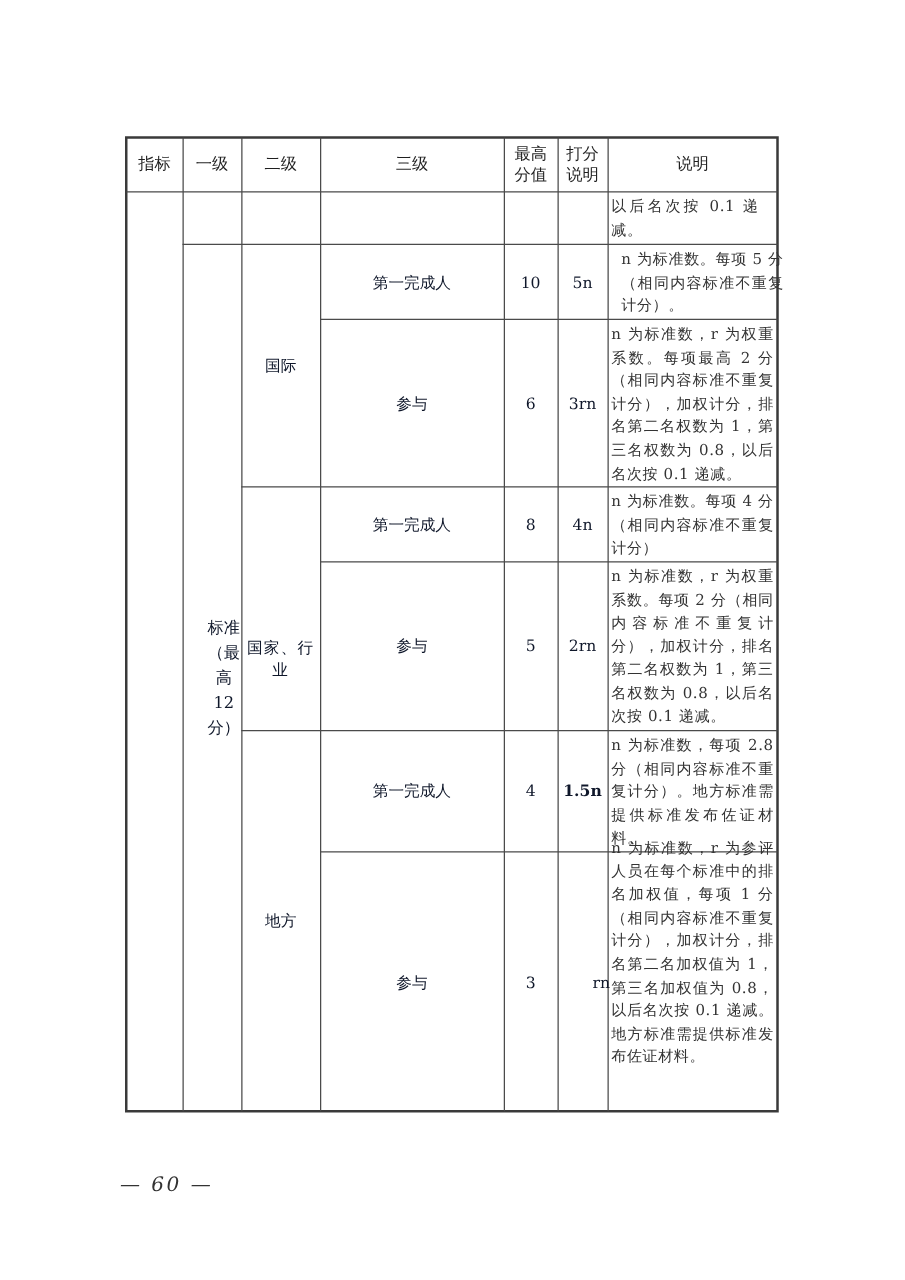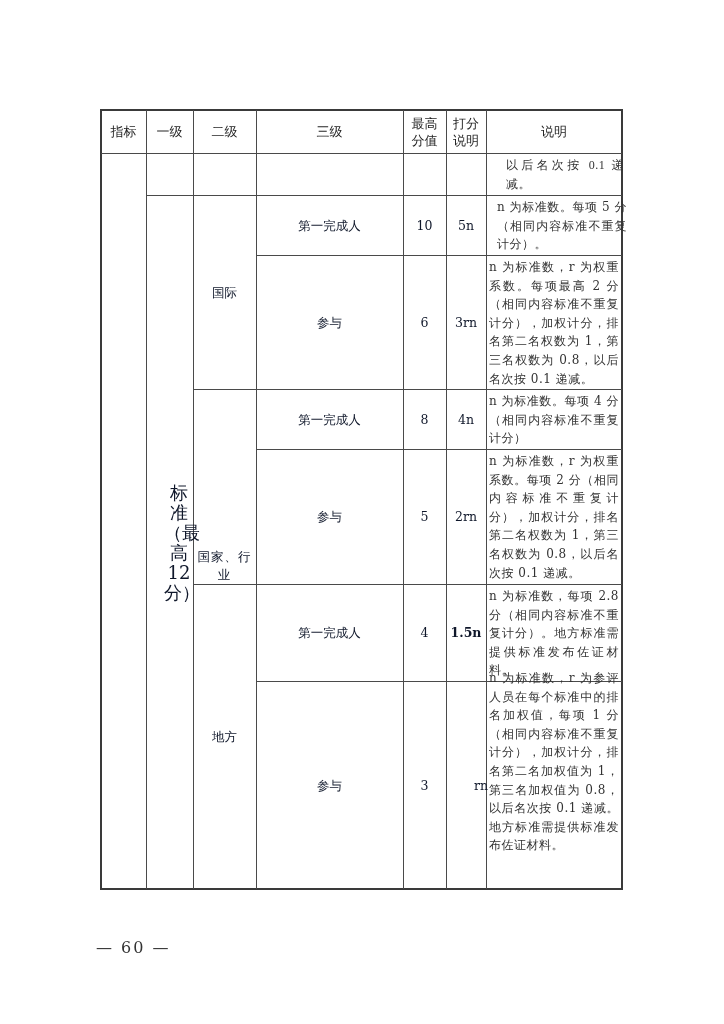--- a/index.html
+++ b/index.html
@@ -15,22 +15,22 @@
   .hline { position: absolute; height: 1px; background: #4a4a4a; }
   .vline { position: absolute; width: 1px; background: #4a4a4a; }
   .border-outer { position: absolute; box-sizing: border-box; border: 2px solid #3a3a3a; }
   .hdr { font-family: "DejaVu Sans", "Liberation Sans", sans-serif; font-size: 13px; color: #1f1f1f; line-height: 17px; }
   .txt { font-size: 12.5px; color: #0f172a; line-height: 18px; }
   .desc {
     font-size: 12px; color: #333; line-height: 18.6px; text-align: justify;
     align-items: flex-start; justify-content: flex-start; padding: 2px 3px 0 3px;
     letter-spacing: 0.5px; word-break: break-all;
   }
-  .vert { width: 30px; line-height: 20px; font-size: 18px; margin-left: 19px; }
-  .pagenum { position: absolute; left: 96px; top: 938px; font-size: 16px; color: #333; letter-spacing: 2px; }
+  .vert { width: 30px; line-height: 20px; font-size: 13px; margin-left: 19px; }
+  .pagenum { position: absolute; left: 96px; top: 938px; font-size: 16px; color: #333; letter-spacing: 2px; font-style: italic; }
 </style>
 </head>
 <body>
 
 <div class="page">
 
   <div class="border-outer" style="left:100px; top:109px; width:523px; height:781px;"></div>
 
   <div class="hline" style="left:101px; top:153px; width:521px;"></div>
   <div class="hline" style="left:146px; top:195px; width:476px;"></div>
@@ -50,28 +50,28 @@
   <div class="cell hdr" style="left:101px; top:110px; width:45px; height:43px;">指标</div>
   <div class="cell hdr" style="left:146px; top:110px; width:47px; height:43px;">一级</div>
   <div class="cell hdr" style="left:193px; top:110px; width:63px; height:43px;">二级</div>
   <div class="cell hdr" style="left:256px; top:110px; width:147px; height:43px;">三级</div>
   <div class="cell hdr" style="left:403px; top:110px; width:43px; height:43px; white-space:pre-line;">最高
 分值</div>
   <div class="cell hdr" style="left:446px; top:110px; width:40px; height:43px; white-space:pre-line;">打分
 说明</div>
   <div class="cell hdr" style="left:486px; top:110px; width:136px; height:43px;">说明</div>
 
-  <div class="cell desc" style="left:503px; top:154px; width:124px; height:41px;font-family:Liberation Serif, serif;">以后名次按 0.1 递减。</div>
+  <div class="cell desc" style="left:486px; top:154px; width:124px; height:41px;">以后名次按 0.1 递减。</div>
 
   <div class="cell txt vert-wrap" style="left:146px; top:196px; width:47px; height:693px;">
     <div class="vert">标准（最高 12 分）</div>
   </div>
 
   <div class="cell txt" style="left:193px; top:196px; width:63px; height:193px;">国际</div>
-  <div class="cell txt" style="left:193px; top:390px; width:63px; height:194px; align-items:flex-end;">
+  <div class="cell txt" style="left:193px; top:390px; width:63px; height:194px; align-items:center;">
     <div style="width:58px; margin-top:79px; letter-spacing:1px;">国家、行业</div>
   </div>
   <div class="cell txt" style="left:193px; top:585px; width:63px; height:304px;">地方</div>
 
   <div class="cell txt" style="left:256px; top:196px; width:147px; height:59px;">第一完成人</div>
   <div class="cell txt" style="left:403px; top:196px; width:43px; height:59px;">10</div>
   <div class="cell txt" style="left:446px; top:196px; width:40px; height:59px;">5n</div>
   <div class="cell desc" style="left:494px; top:196px; width:136px; height:59px;">n 为标准数。每项 5 分（相同内容标准不重复计分）。</div>
 
   <div class="cell txt" style="left:256px; top:256px; width:147px; height:133px;">参与</div>

